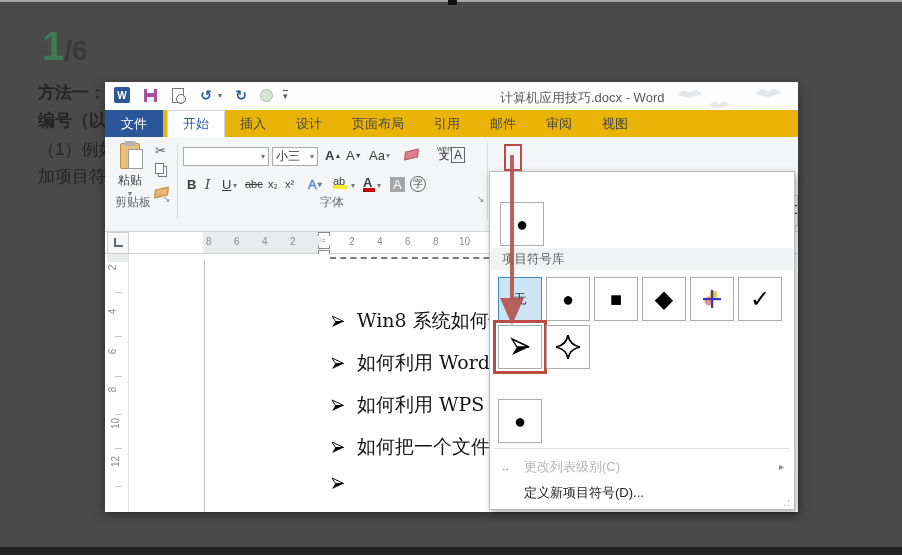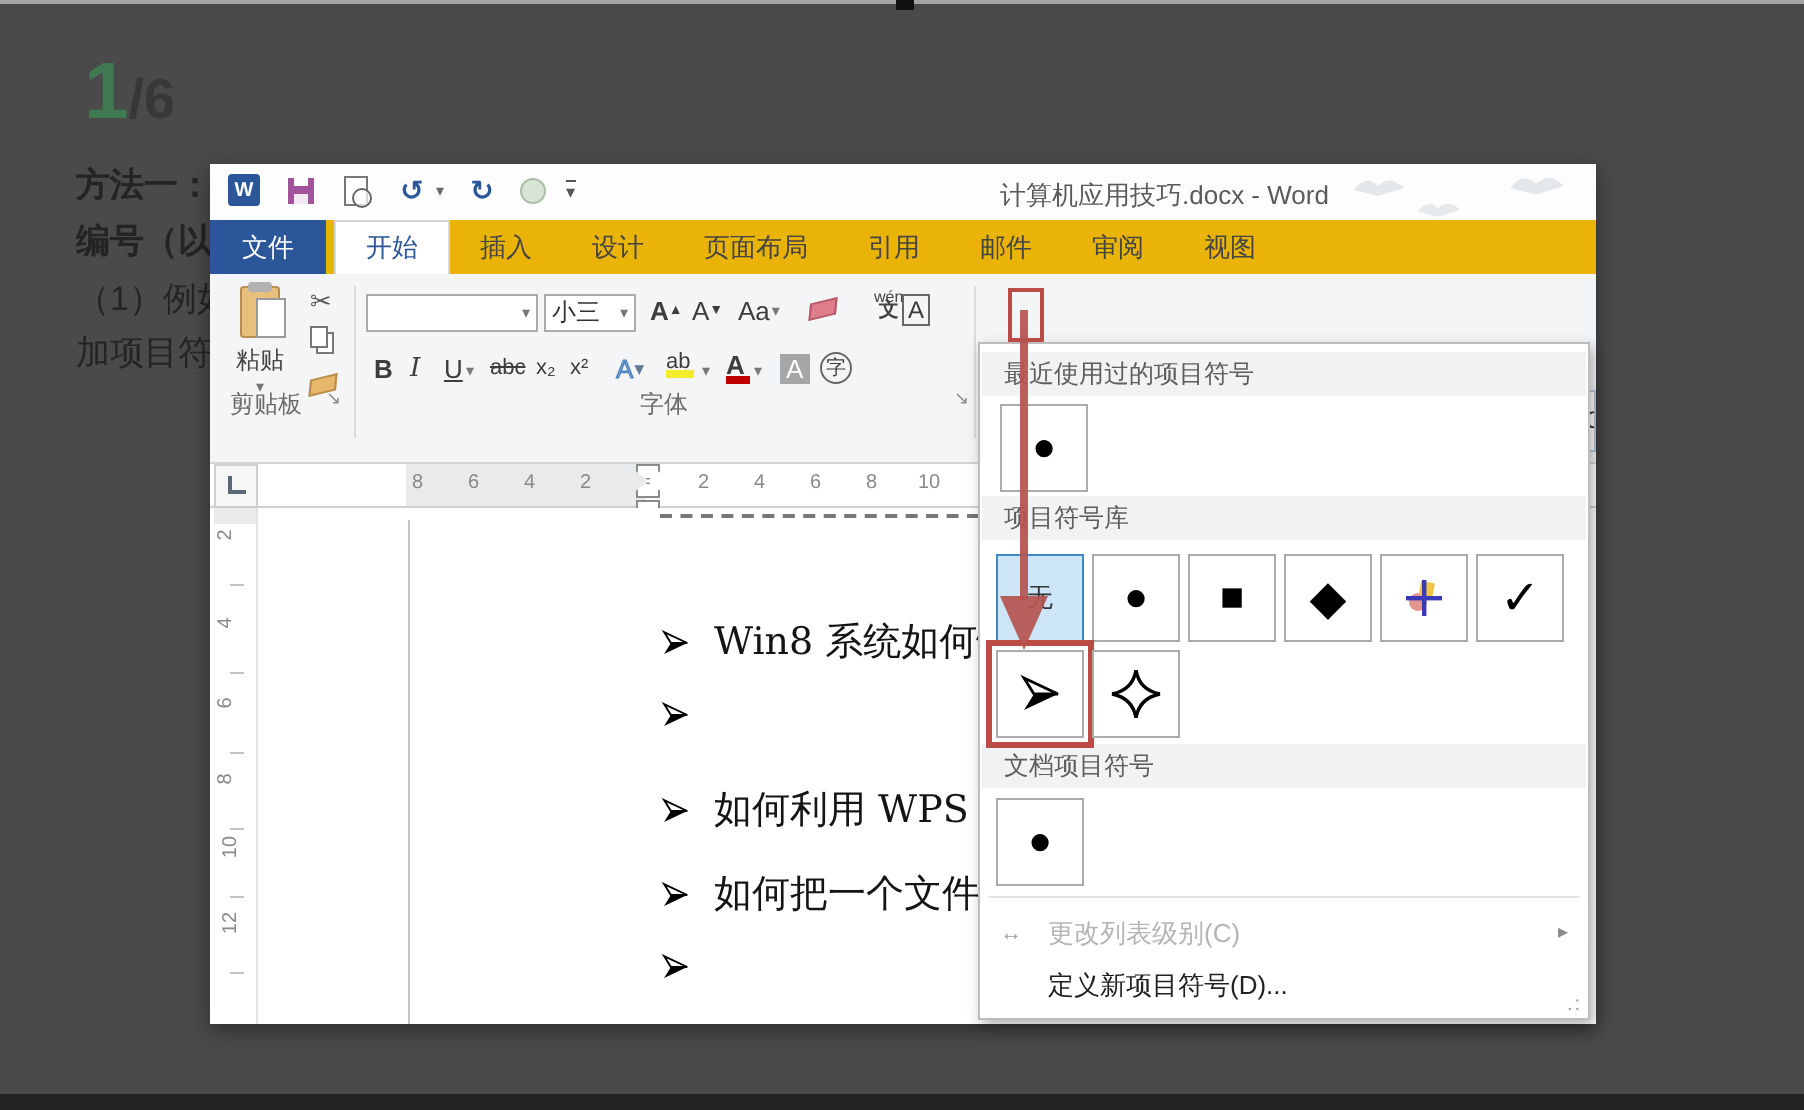--- a/index.html
+++ b/index.html
@@ -424,20 +424,21 @@
               <path d="M3 3 L20 11 L8 11 Z" fill="#fff" stroke="#000" stroke-width="1.4"></path>
               <path d="M8 11 L20 11 L3 19 Z" fill="#000"></path>
             </svg>
             <span class="txt">Win8 系统如何快</span>
           </div>
           <div class="doc-line" style="top: 96px;">
             <svg width="15" height="15" viewBox="0 0 22 22">
               <path d="M3 3 L20 11 L8 11 Z" fill="#fff" stroke="#000" stroke-width="1.4"></path>
               <path d="M8 11 L20 11 L3 19 Z" fill="#000"></path>
             </svg>
+            <span class="txt">如何利用 Word</span>
           </div>
           <div class="doc-line" style="top: 138px;">
             <svg width="15" height="15" viewBox="0 0 22 22">
               <path d="M3 3 L20 11 L8 11 Z" fill="#fff" stroke="#000" stroke-width="1.4"></path>
               <path d="M8 11 L20 11 L3 19 Z" fill="#000"></path>
             </svg>
             <span class="txt">如何利用 WPS 发</span>
           </div>
           <div class="doc-line" style="top: 180px;">
             <svg width="15" height="15" viewBox="0 0 22 22">
@@ -450,23 +451,21 @@
             <svg width="15" height="15" viewBox="0 0 22 22">
               <path d="M3 3 L20 11 L8 11 Z" fill="#fff" stroke="#000" stroke-width="1.4"></path>
               <path d="M8 11 L20 11 L3 19 Z" fill="#000"></path>
             </svg>
           </div>
         </div>
     </div>
   </div>
 
   <div id="panel" class="abs">
-    <div class="sec-hd" style="top:4px">最近使用过的项目符号</div>
     <div class="sec-hd" style="top:76px">项目符号库</div>
-    <div class="sec-hd" style="top:200px">文档项目符号</div>
     <div id="tiles">
         <div class="tile" style="left: 10px; top: 30px;">
           <span>●</span>
         </div>
         <div class="tile selected" style="left: 8px; top: 105px;">
           <span class="none-txt">无</span>
         </div>
         <div class="tile" style="left: 56px; top: 105px;">
           <span>●</span>
         </div>

